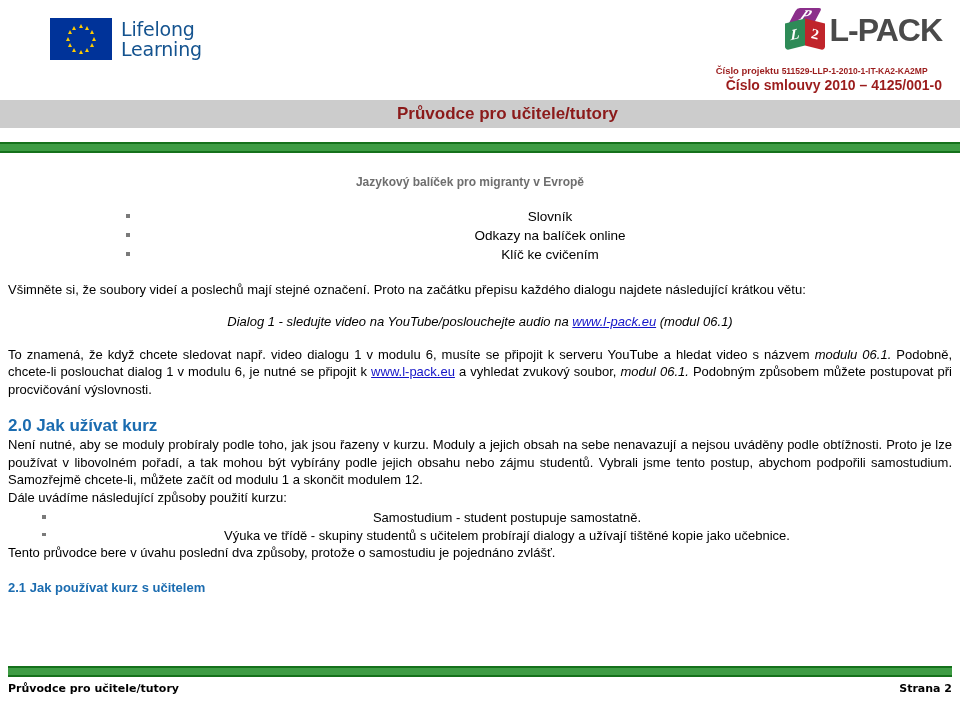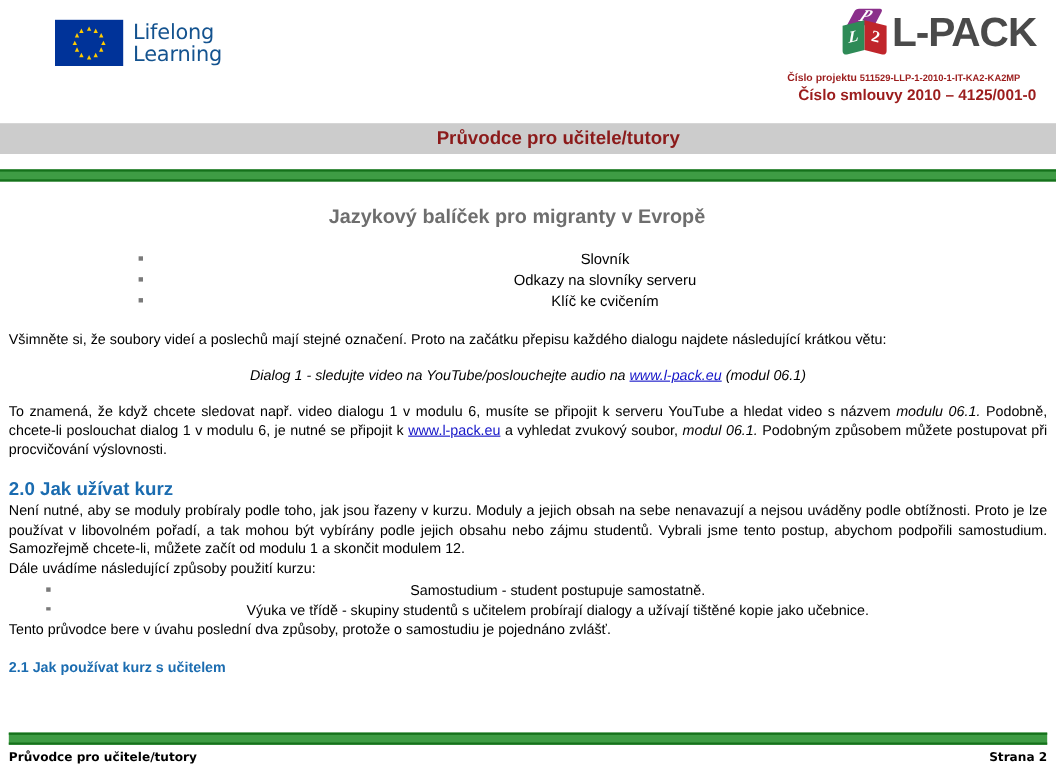--- a/index.html
+++ b/index.html
@@ -12,21 +12,21 @@
     height: 701px;
     font-family: "Liberation Sans", sans-serif;
     color: #000000;
     position: relative;
     overflow: hidden;
   }
 
   
   .header {
     position: relative;
-    height: 112px;
+    height: 100px;
   }
   .eu-logo {
     position: absolute;
     left: 50px;
     top: 18px;
     display: flex;
     align-items: center;
     gap: 9px;
   }
   .eu-flag {
@@ -90,21 +90,21 @@
     transform: skewY(-14deg);
   }
   .cube .right {
     width: 20px; height: 27px;
     left: 21px; top: 13px;
     background: #C0252B;
     border-radius: 0 0 4px 0;
     transform: skewY(14deg);
   }
   .lpack-word {
-    font-size: 37px;
+    font-size: 32px;
     font-weight: bold;
     color: #4A4A4A;
     font-family: "Liberation Sans", sans-serif;
     letter-spacing: -1px;
   }
   .project-nums {
     position: absolute;
     right: 18px;
     top: 64px;
     text-align: left;
@@ -150,21 +150,21 @@
   }
 
   
   .content {
     padding: 0 8px;
     box-sizing: border-box;
   }
   .subtitle {
     text-align: center;
     color: #6E6E6E;
-    font-size: 18px;
+    font-size: 12px;
     font-weight: bold;
     margin-top: 22px;
     padding-right: 20px;
   }
 
   ul.bullets {
     list-style: none;
     margin: 18px 0 0 0;
     padding: 0 0 0 110px;
     text-align: center;
@@ -299,21 +299,21 @@
   <div class="title-band-text">Průvodce pro učitele/tutory</div>
 </div>
 <div class="rule-green"></div>
 
 <div class="content">
 
   <div class="subtitle">Jazykový balíček pro migranty v Evropě</div>
 
   <ul class="bullets">
     <li>Slovník</li>
-    <li>Odkazy na slovníky serveru</li>
+    <li>Odkazy na balíček online</li>
     <li>Klíč ke cvičením</li>
   </ul>
 
   <p class="body gap-top">Všimněte si, že soubory videí a poslechů mají stejné označení. Proto na začátku přepisu každého dialogu najdete následující krátkou větu:</p>
 
   <div class="center-italic">
     <span>Dialog 1 - sledujte video na YouTube/poslouchejte audio na </span><a class="link" href="#">www.l-pack.eu</a><span> (modul 06.1)</span>
   </div>
 
   <p class="body gap-top">

